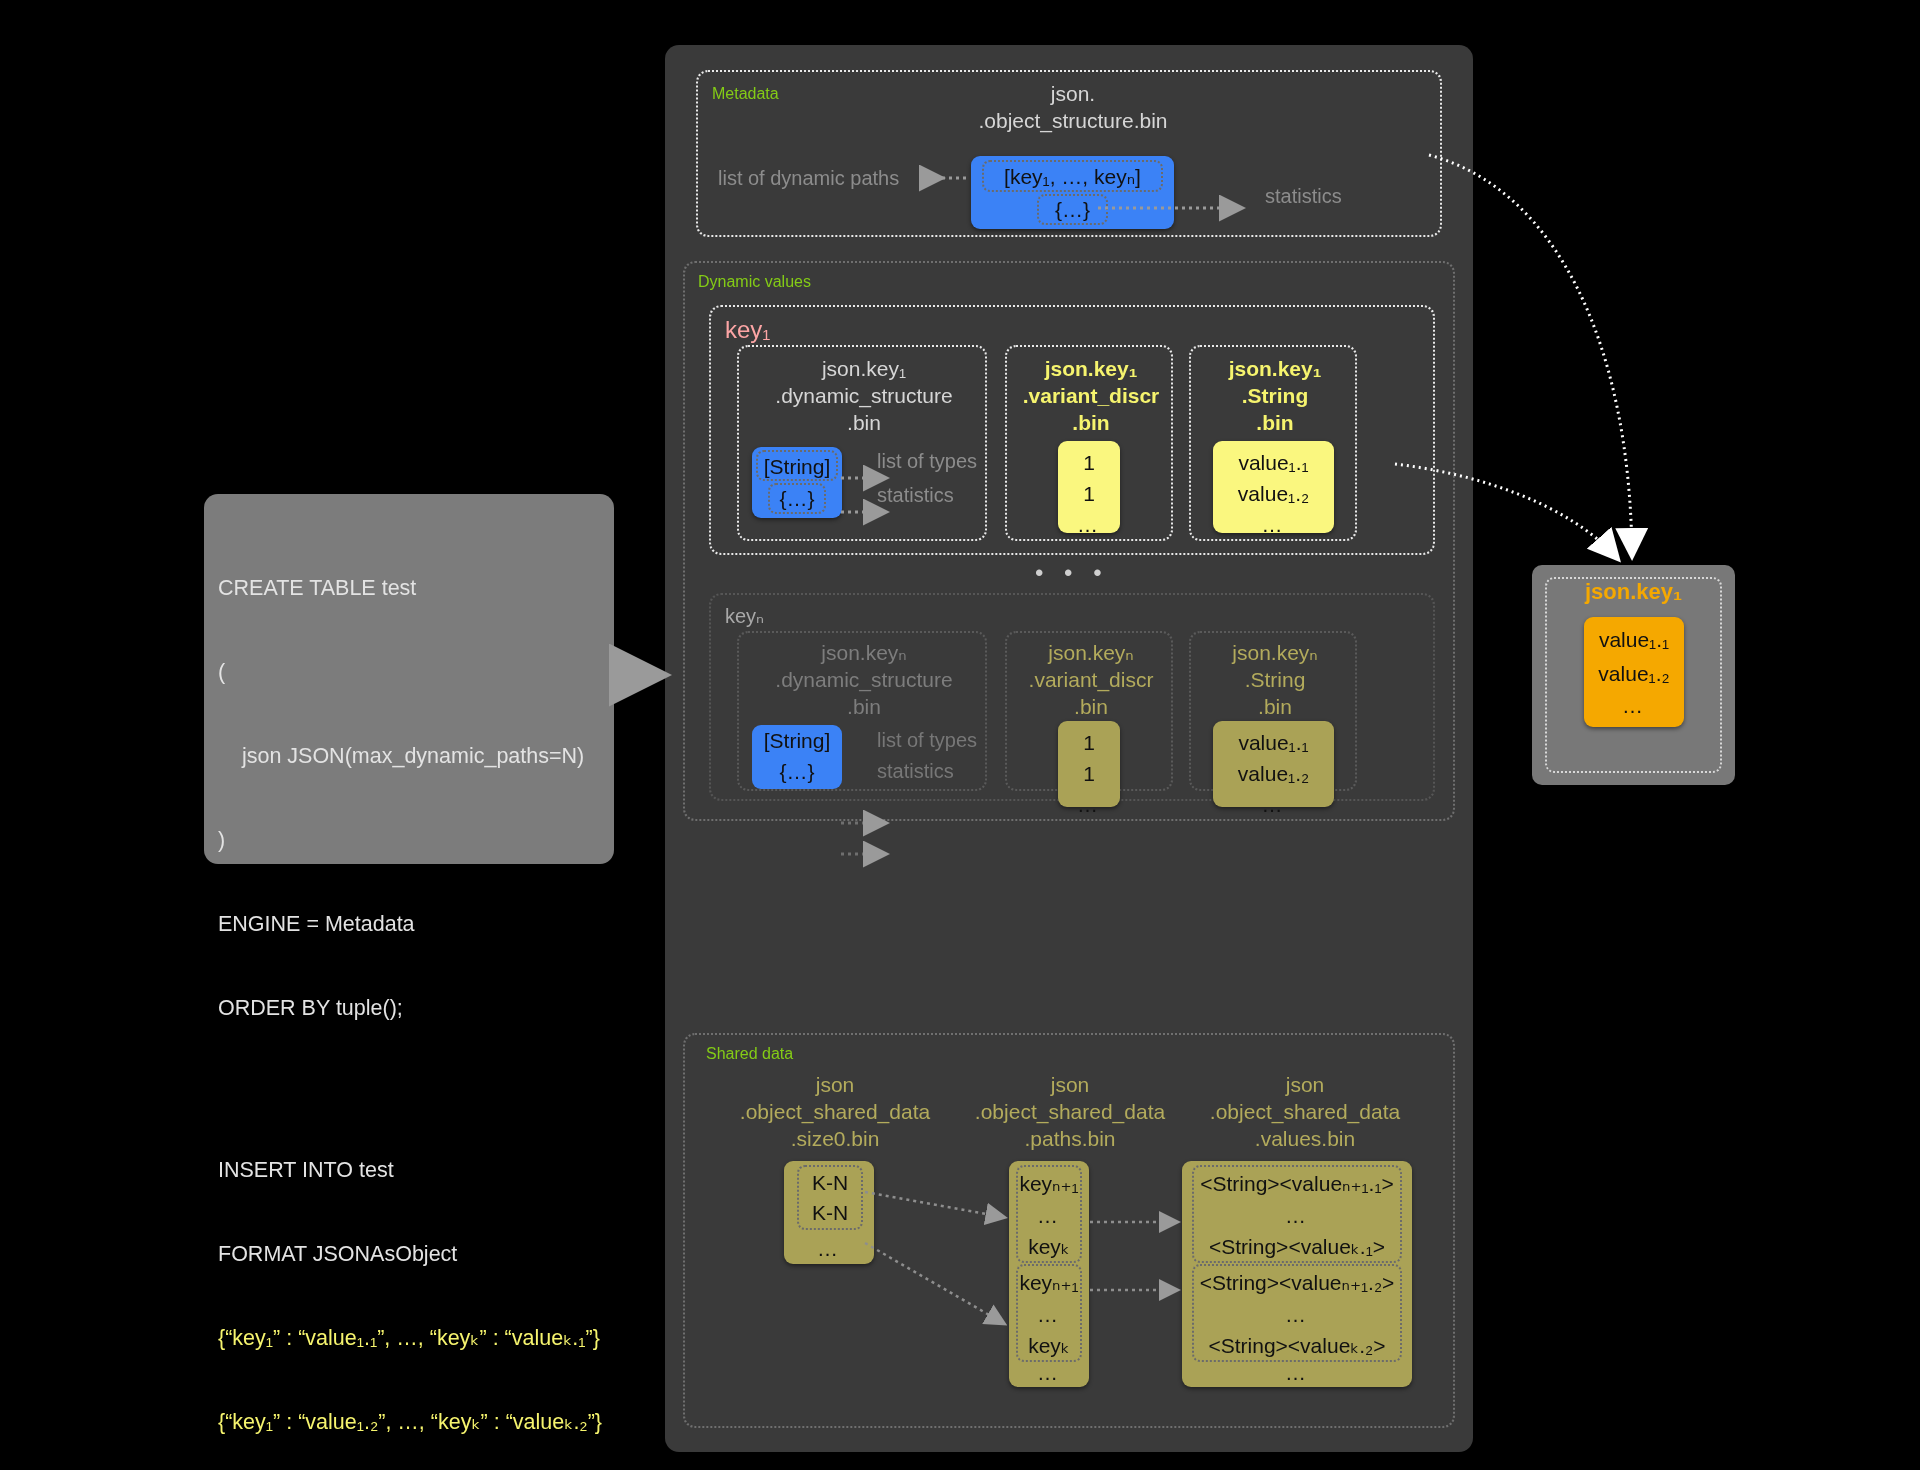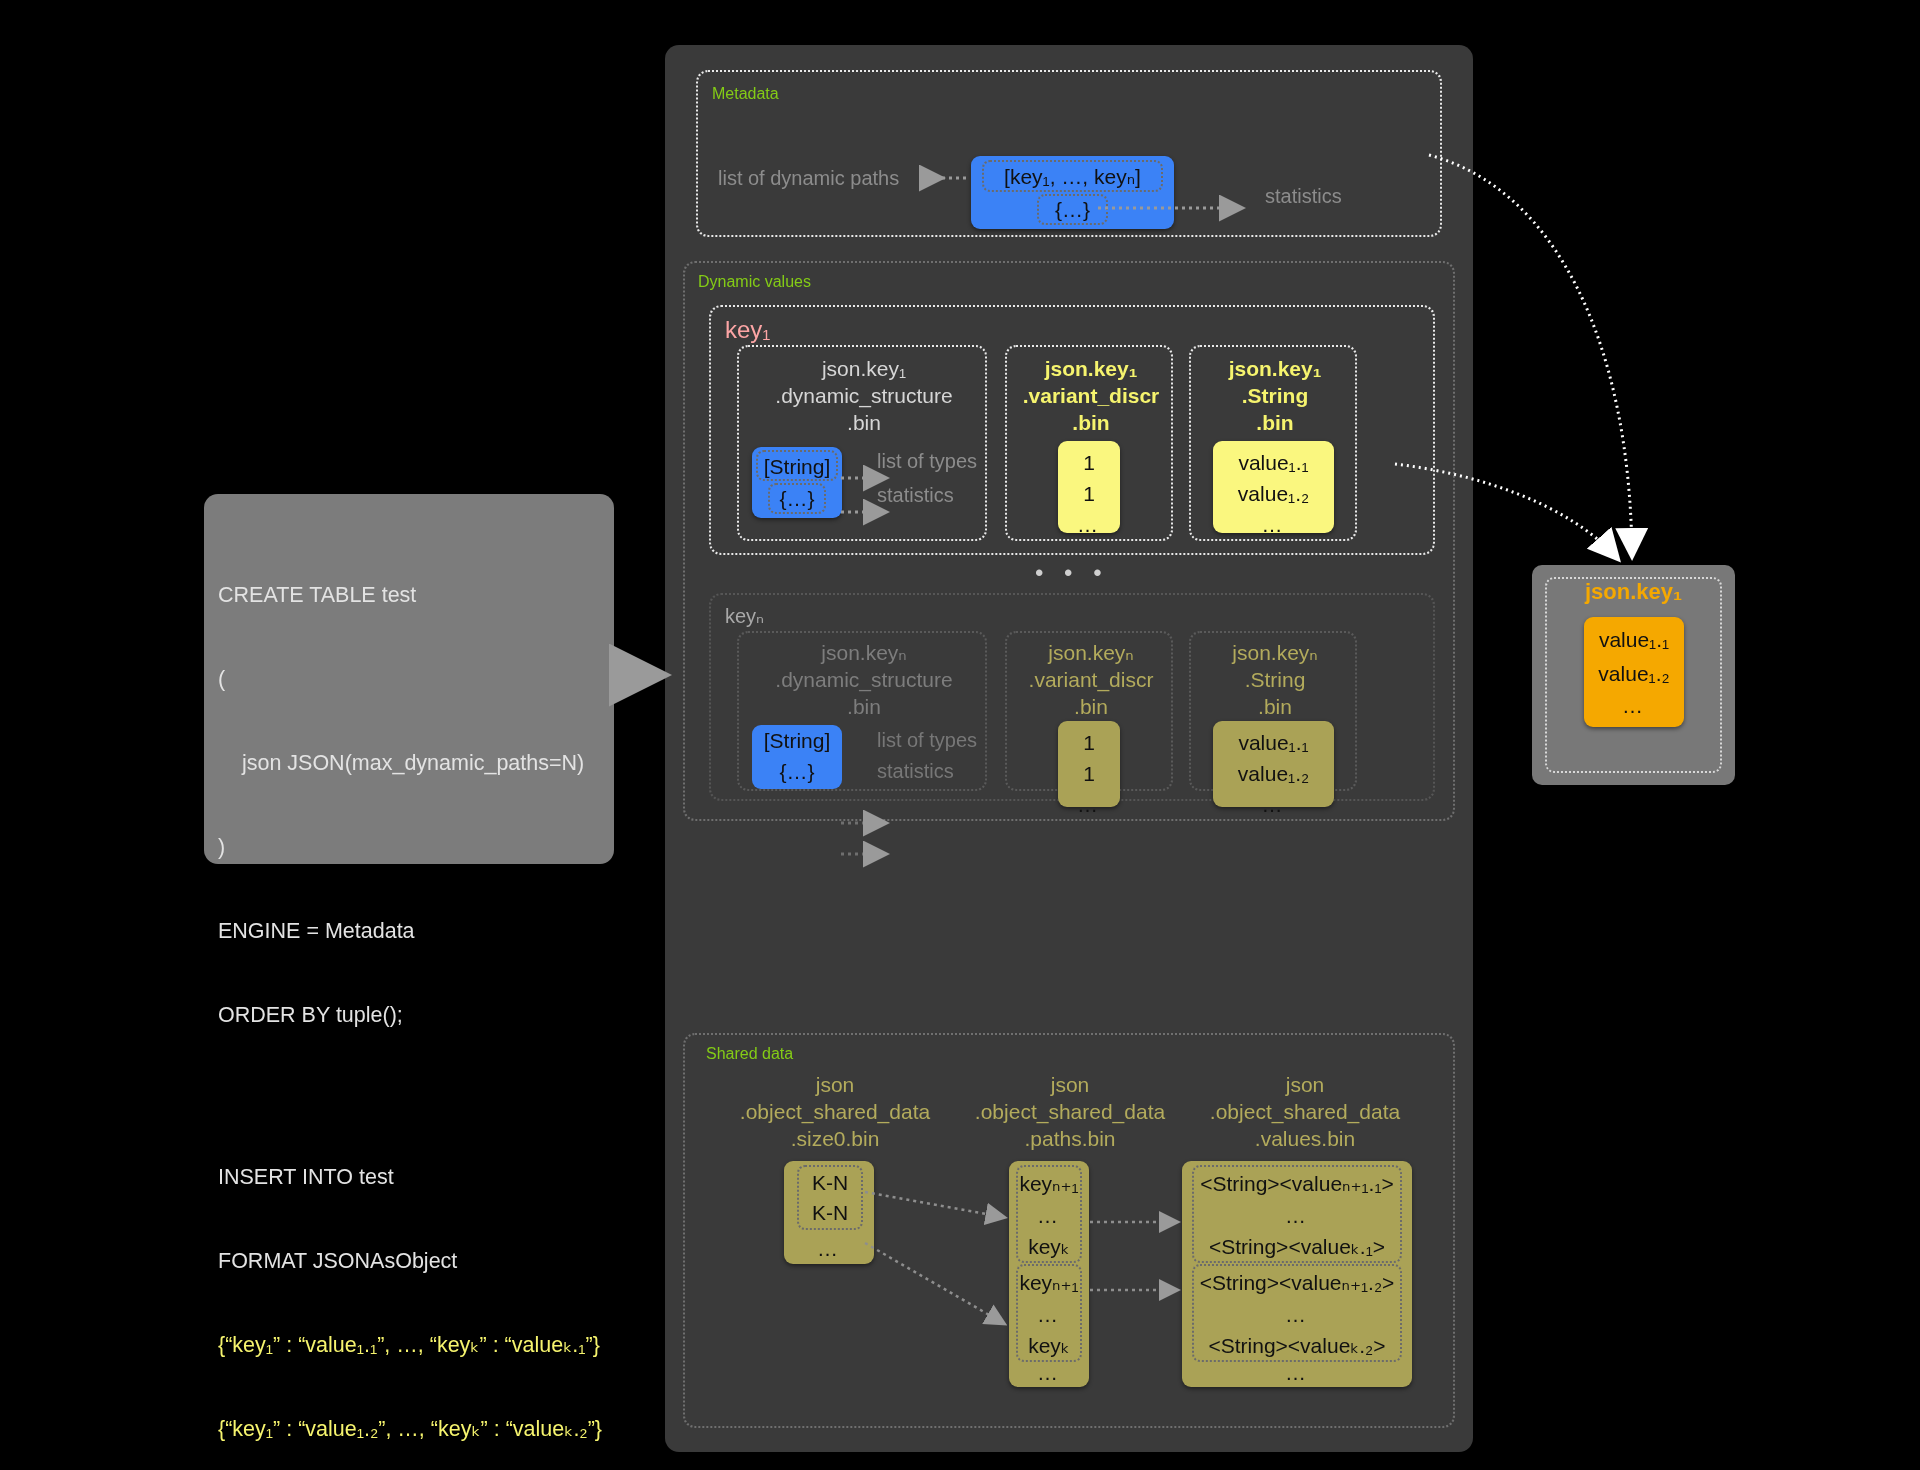--- a/index.html
+++ b/index.html
@@ -5,21 +5,21 @@
   html,body{margin:0;padding:0;background:#000;}
   body{width:1920px;height:1470px;position:relative;overflow:hidden;
        font-family:"Liberation Sans","DejaVu Sans",sans-serif;}
   .abs{position:absolute;}
 
   
   #sql-block{
     left:204px;top:494px;width:410px;height:370px;
     background:#7c7c7c;border-radius:14px;
     box-shadow:0 3px 6px rgba(0,0,0,.55);
-    padding:31px 14px 10px 14px;box-sizing:border-box;
+    padding:24px 14px 10px 14px;box-sizing:border-box;
     color:#e3e3e3;font-size:21.5px;line-height:28px;white-space:pre;
   }
   #sql-block .yel{color:#f6f46e;}
   #sql-block .ln{height:28px;}
   #sql-block .sp{height:22px;}
 
   
   #main-panel{
     left:665px;top:45px;width:808px;height:1407px;
     background:#3a3a3a;border-radius:14px;
@@ -92,20 +92,22 @@
   <div class="ln">FORMAT JSONAsObject</div>
   <div class="ln yel">{“key₁” : “value₁.₁”, …, “keyₖ” : “valueₖ.₁”}</div>
   <div class="ln yel">{“key₁” : “value₁.₂”, …, “keyₖ” : “valueₖ.₂”}</div>
   
 </div>
 
 <div class="abs" id="main-panel">
 
   <div class="sect sect-dot-bright" style="left:31px;top:25px;width:746px;height:167px;">
     <div class="sect-label" style="left:14px;top:13px;">Metadata</div>
+    <div class="fname gray" style="left:180px;top:8px;width:390px;">json.
+.object_structure.bin</div>
 
     <div class="lbl" style="left:20px;top:95px;">list of dynamic paths</div>
     <div class="lbl" style="left:567px;top:113px;">statistics</div>
 
     <div class="chip gray" style="left:273px;top:84px;width:203px;height:73px;padding-top:0;">
       <div class="subbox" style="left:11px;top:4px;width:181px;height:32px;line-height:30px;">[key₁, …, keyₙ]</div>
       <div class="subbox" style="left:66px;top:38px;width:71px;height:31px;line-height:28px;">{…}</div>
     </div>
   </div>
 

